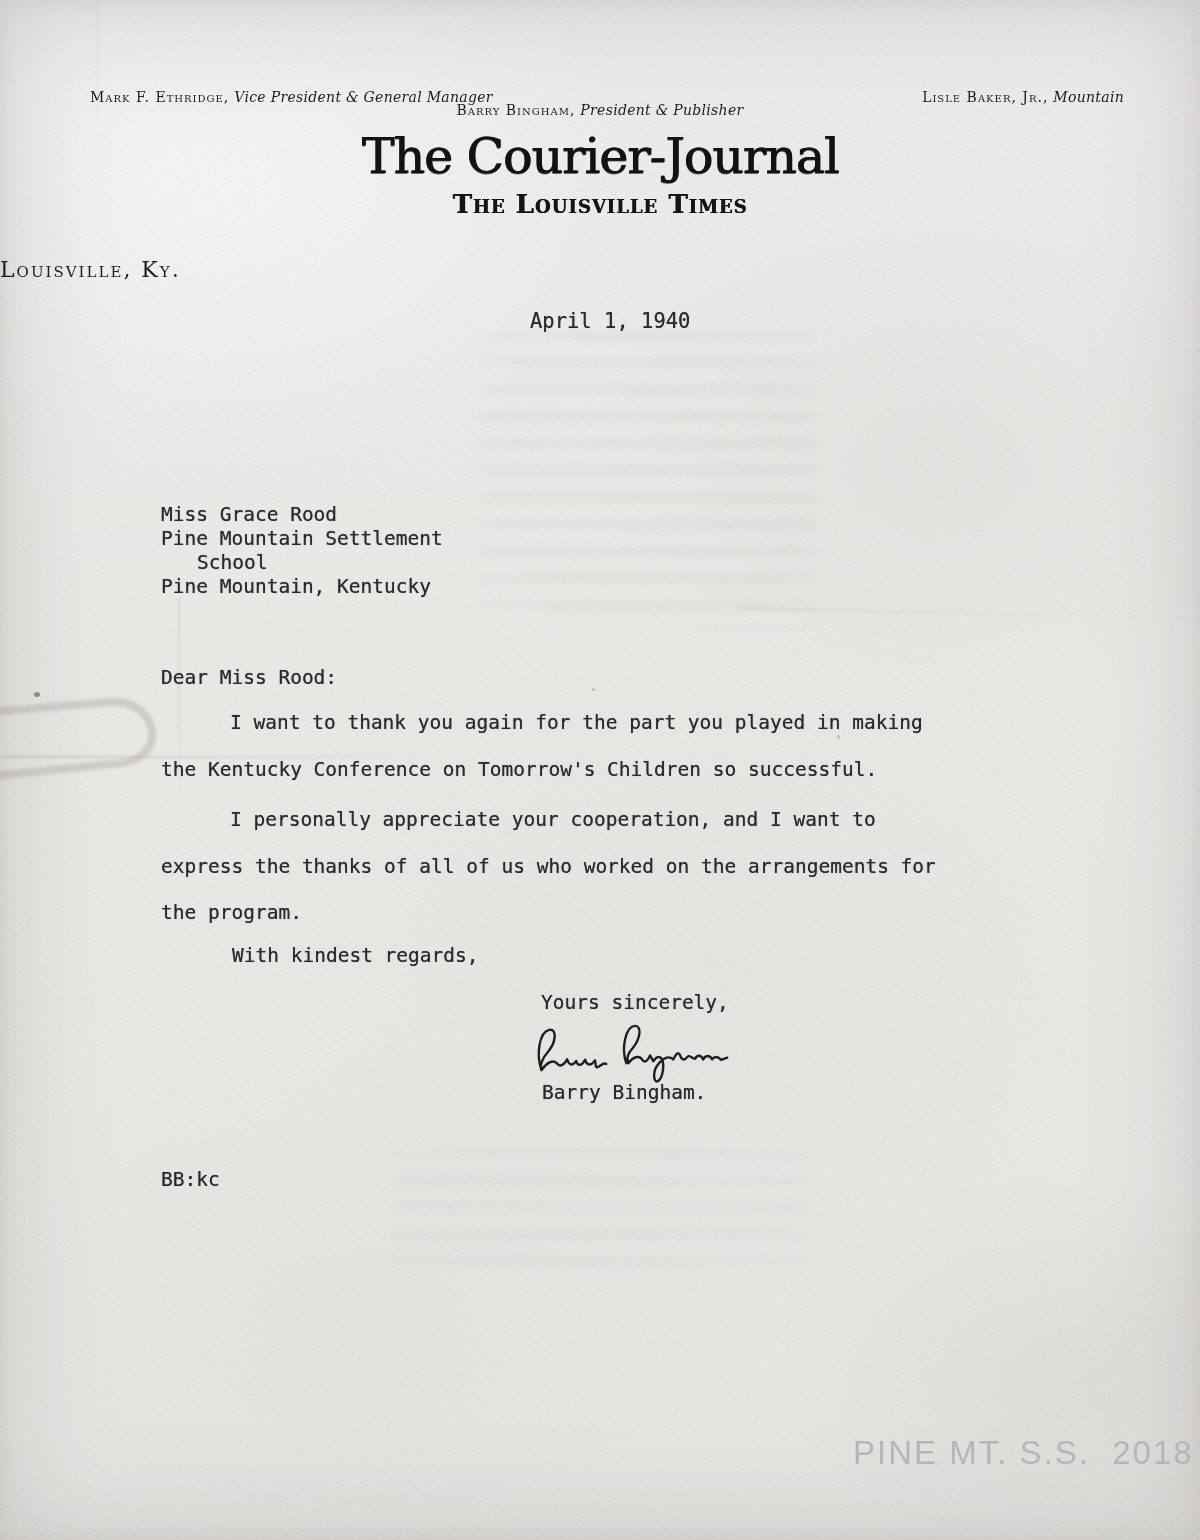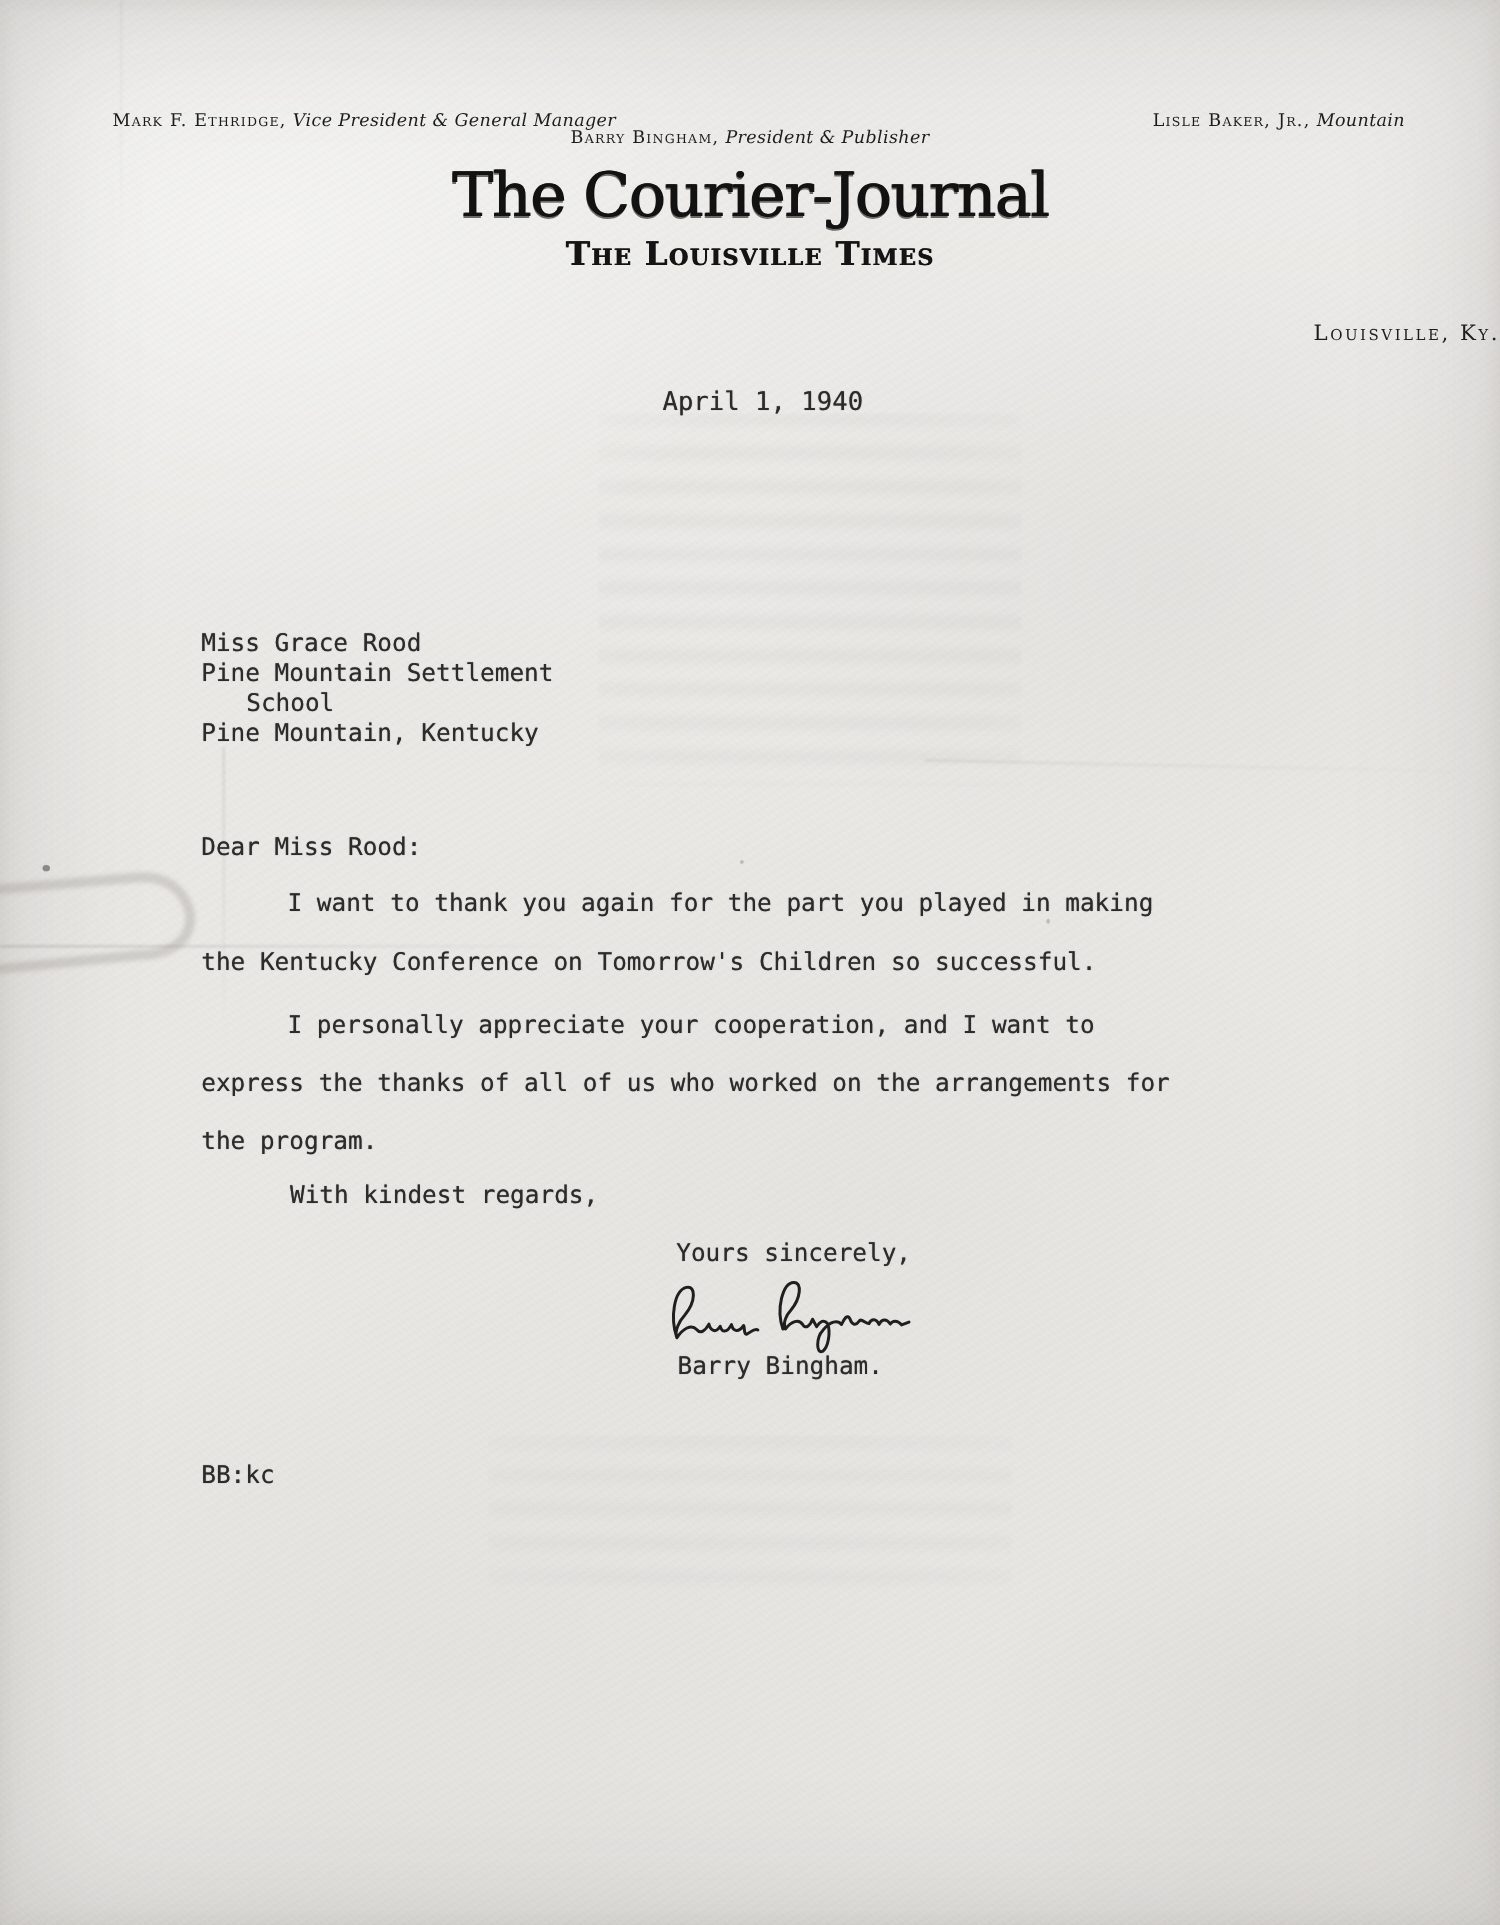--- a/index.html
+++ b/index.html
@@ -45,22 +45,22 @@
     font-size:49px;font-weight:normal;color:#121212;letter-spacing:-1px;
     text-shadow:1px 0 0 #121212, 0 1px 0 rgba(18,18,18,.6);
     font-family:"DejaVu Serif", serif;
   }
   .masthead2{
     position:absolute;left:0;right:0;top:189px;text-align:center;
     font-variant:small-caps;font-weight:bold;font-size:26px;color:#141414;
     letter-spacing:1px;text-shadow:.5px 0 0 #141414;
   }
   .location{
-    position:absolute;left:0;right:0;top:257px;text-align:right;
-    font-variant:small-caps;font-size:17px;letter-spacing:2px;color:#1d1d1d;
+    position:absolute;left:0;right:0;top:257px;text-align:left;
+    font-variant:small-caps;font-size:22px;letter-spacing:2px;color:#1d1d1d;
   }
   .tw{
     position:absolute;white-space:pre;
     font-family:"DejaVu Sans Mono", monospace;
     font-size:19.5px;line-height:24px;color:#2b2b2b;
     text-shadow:0 0 .7px rgba(43,43,43,.75);
   }
   .watermark{
     position:absolute;left:853px;top:1434px;
     font-family:"Liberation Sans", sans-serif;
@@ -129,13 +129,14 @@
     <g fill="none" stroke="#1f1f1f" stroke-width="2.4" stroke-linecap="round" stroke-linejoin="round" transform="rotate(-2 100 35)">
       <path d="M8,48 C3,32 7,10 17,8 C25,6.5 24,20 15,30 C10,35 6,43 8,48 C13,41 20,37 24,42 C27,46 31,43 34,38 C35,43 39,46 43,40 C44,45 48,46 52,39 C53,44 57,46 61,41 C63,37 61,48 64,47 C67,46 70,42 73,44"></path>
       <path d="M93,44 C88,28 94,7 103,7 C110,7 108,20 100,29 C96,33 93,39 95,44 C100,38 106,36 109,41 C111,45 115,42 117,37 L120,43 C123,39 126,37 129,41 C131,48 129,60 124,63 C119,65 119,52 125,46 C131,39 137,38 140,42 C142,38 145,33 147,38 C148,42 151,44 154,40 C156,37 159,42 162,42 C164,38 168,38 170,43 C172,39 176,38 179,43 C181,40 185,40 188,44 L194,42"></path>
     </g>
   </svg>
 
   <div class="tw" style="left:542px;top:1081px;">Barry Bingham.</div>
 
   <div class="tw" style="left:161px;top:1168px;">BB:kc</div>
 
+  <div class="watermark">PINE MT. S.S.  2018</div>
 </div>
 
 </body></html>

